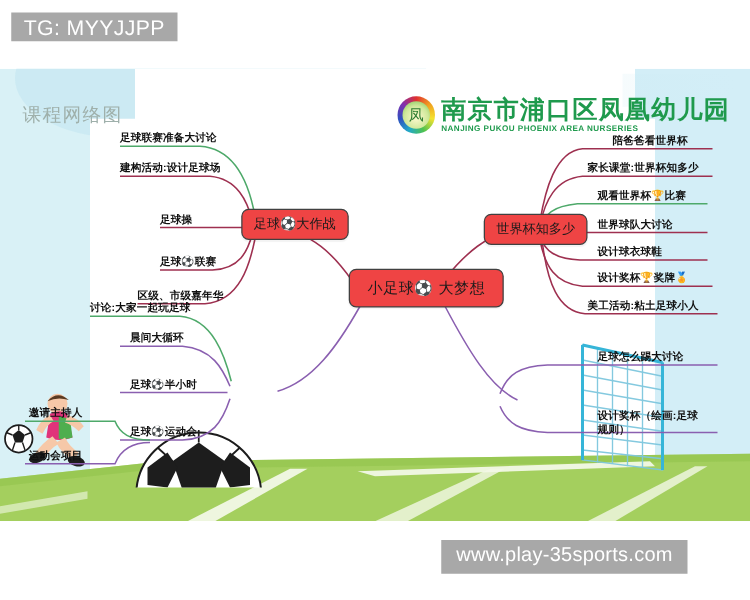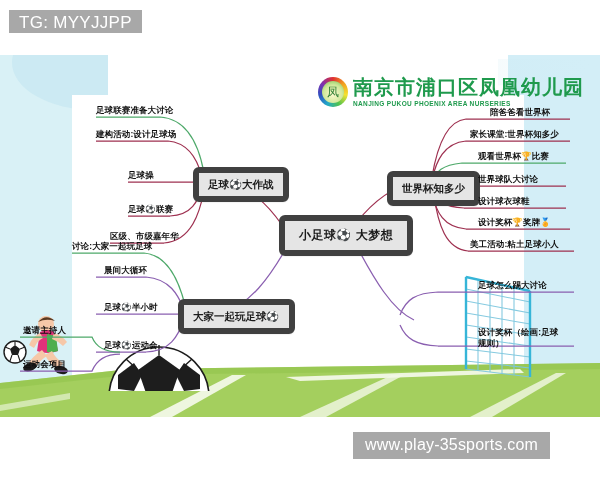--- a/index.html
+++ b/index.html
@@ -136,25 +136,25 @@
   #wires {
     position: absolute;
     left: 0; top: 0;
     width: 600px; height: 362px;
     pointer-events: none;
   }
 
   .node {
     position: absolute;
     box-sizing: border-box;
-    background: #e5e5e5;
-    border: 6px solid #404040;
+    background: #ef4444;
+    border: 1px solid #404040;
     border-radius: 6px;
     font-size: 9.5px;
-    font-weight: bold;
+    font-weight: normal;
     color: #1b1b1b;
     padding: 4px 7px;
     white-space: nowrap;
     box-shadow: 0 1px 1px rgba(0,0,0,.05);
     line-height: 1.25;
   }
   .node.center {
     font-size: 12px;
     padding: 7px 14px;
     letter-spacing: .5px;
@@ -284,20 +284,21 @@
       <path d="M31 19 l9 2 l2 15 q-6 2 -11 1 Z" fill="#4fae4f"></path>
       <path d="M24 18 q-8 4 -11 12 l5 3 q4 -8 9 -10 Z" fill="#f6c8a8"></path>
       <path d="M38 18 q9 3 13 9 l-4 4 q-5 -5 -11 -7 Z" fill="#f6c8a8"></path>
       <path d="M26 35 q-9 6 -14 14 l7 4 q5 -8 12 -12 Z" fill="#f6c8a8"></path>
       <path d="M36 36 q4 8 11 12 l-4 6 q-10 -5 -14 -14 Z" fill="#f6c8a8"></path>
       <ellipse cx="14" cy="52" rx="7" ry="4" fill="#1d1d1d" transform="rotate(-20 14 52)"></ellipse>
       <ellipse cx="45" cy="55" rx="7" ry="4" fill="#1d1d1d" transform="rotate(15 45 55)"></ellipse>
     </svg>
   </div>
 
+  <div class="poster-title">课程网络图</div>
 
   <div class="logo-wrap">
     <div class="logo-mark">
       <div class="logo-mark-in">凤</div>
     </div>
     <div>
       <div class="logo-text-cn">南京市浦口区凤凰幼儿园</div>
       <div class="logo-text-en">NANJING PUKOU PHOENIX AREA NURSERIES</div>
     </div>
   </div>
@@ -334,21 +335,20 @@
         <path d="M434 140 C438 170, 446 194, 468 196 L574 196" stroke="#9e3050"></path>
 
         <path d="M400 260 C406 244, 416 238, 438 237 L574 237" stroke="#8a5fb0"></path>
         <path d="M400 270 C406 284, 416 290, 438 291 L574 291" stroke="#8a5fb0"></path>
       </g>
     </svg>
 
     <div class="node center" style="left:279px; top:160px;">小足球⚽ 大梦想</div>
 
     <div class="node branch" style="left:193px; top:112px;">足球⚽大作战</div>
-    <div class="node branch" style="left:178px; top:244px;">大家一起玩足球⚽</div>
     <div class="node branch" style="left:387px; top:116px;">世界杯知多少</div>
 
     <div class="leaf" style="left:96px;  top:50px;">足球联赛准备大讨论</div>
     <div class="leaf" style="left:96px;  top:74px;">建构活动:设计足球场</div>
     <div class="leaf" style="left:128px; top:115px;">足球操</div>
     <div class="leaf" style="left:128px; top:149px;">足球⚽联赛</div>
     <div class="leaf" style="left:110px; top:176px;">区级、市级嘉年华</div>
 
     <div class="leaf" style="left:72px;  top:186px;">讨论:大家一起玩足球</div>
     <div class="leaf" style="left:104px; top:210px;">晨间大循环</div>

